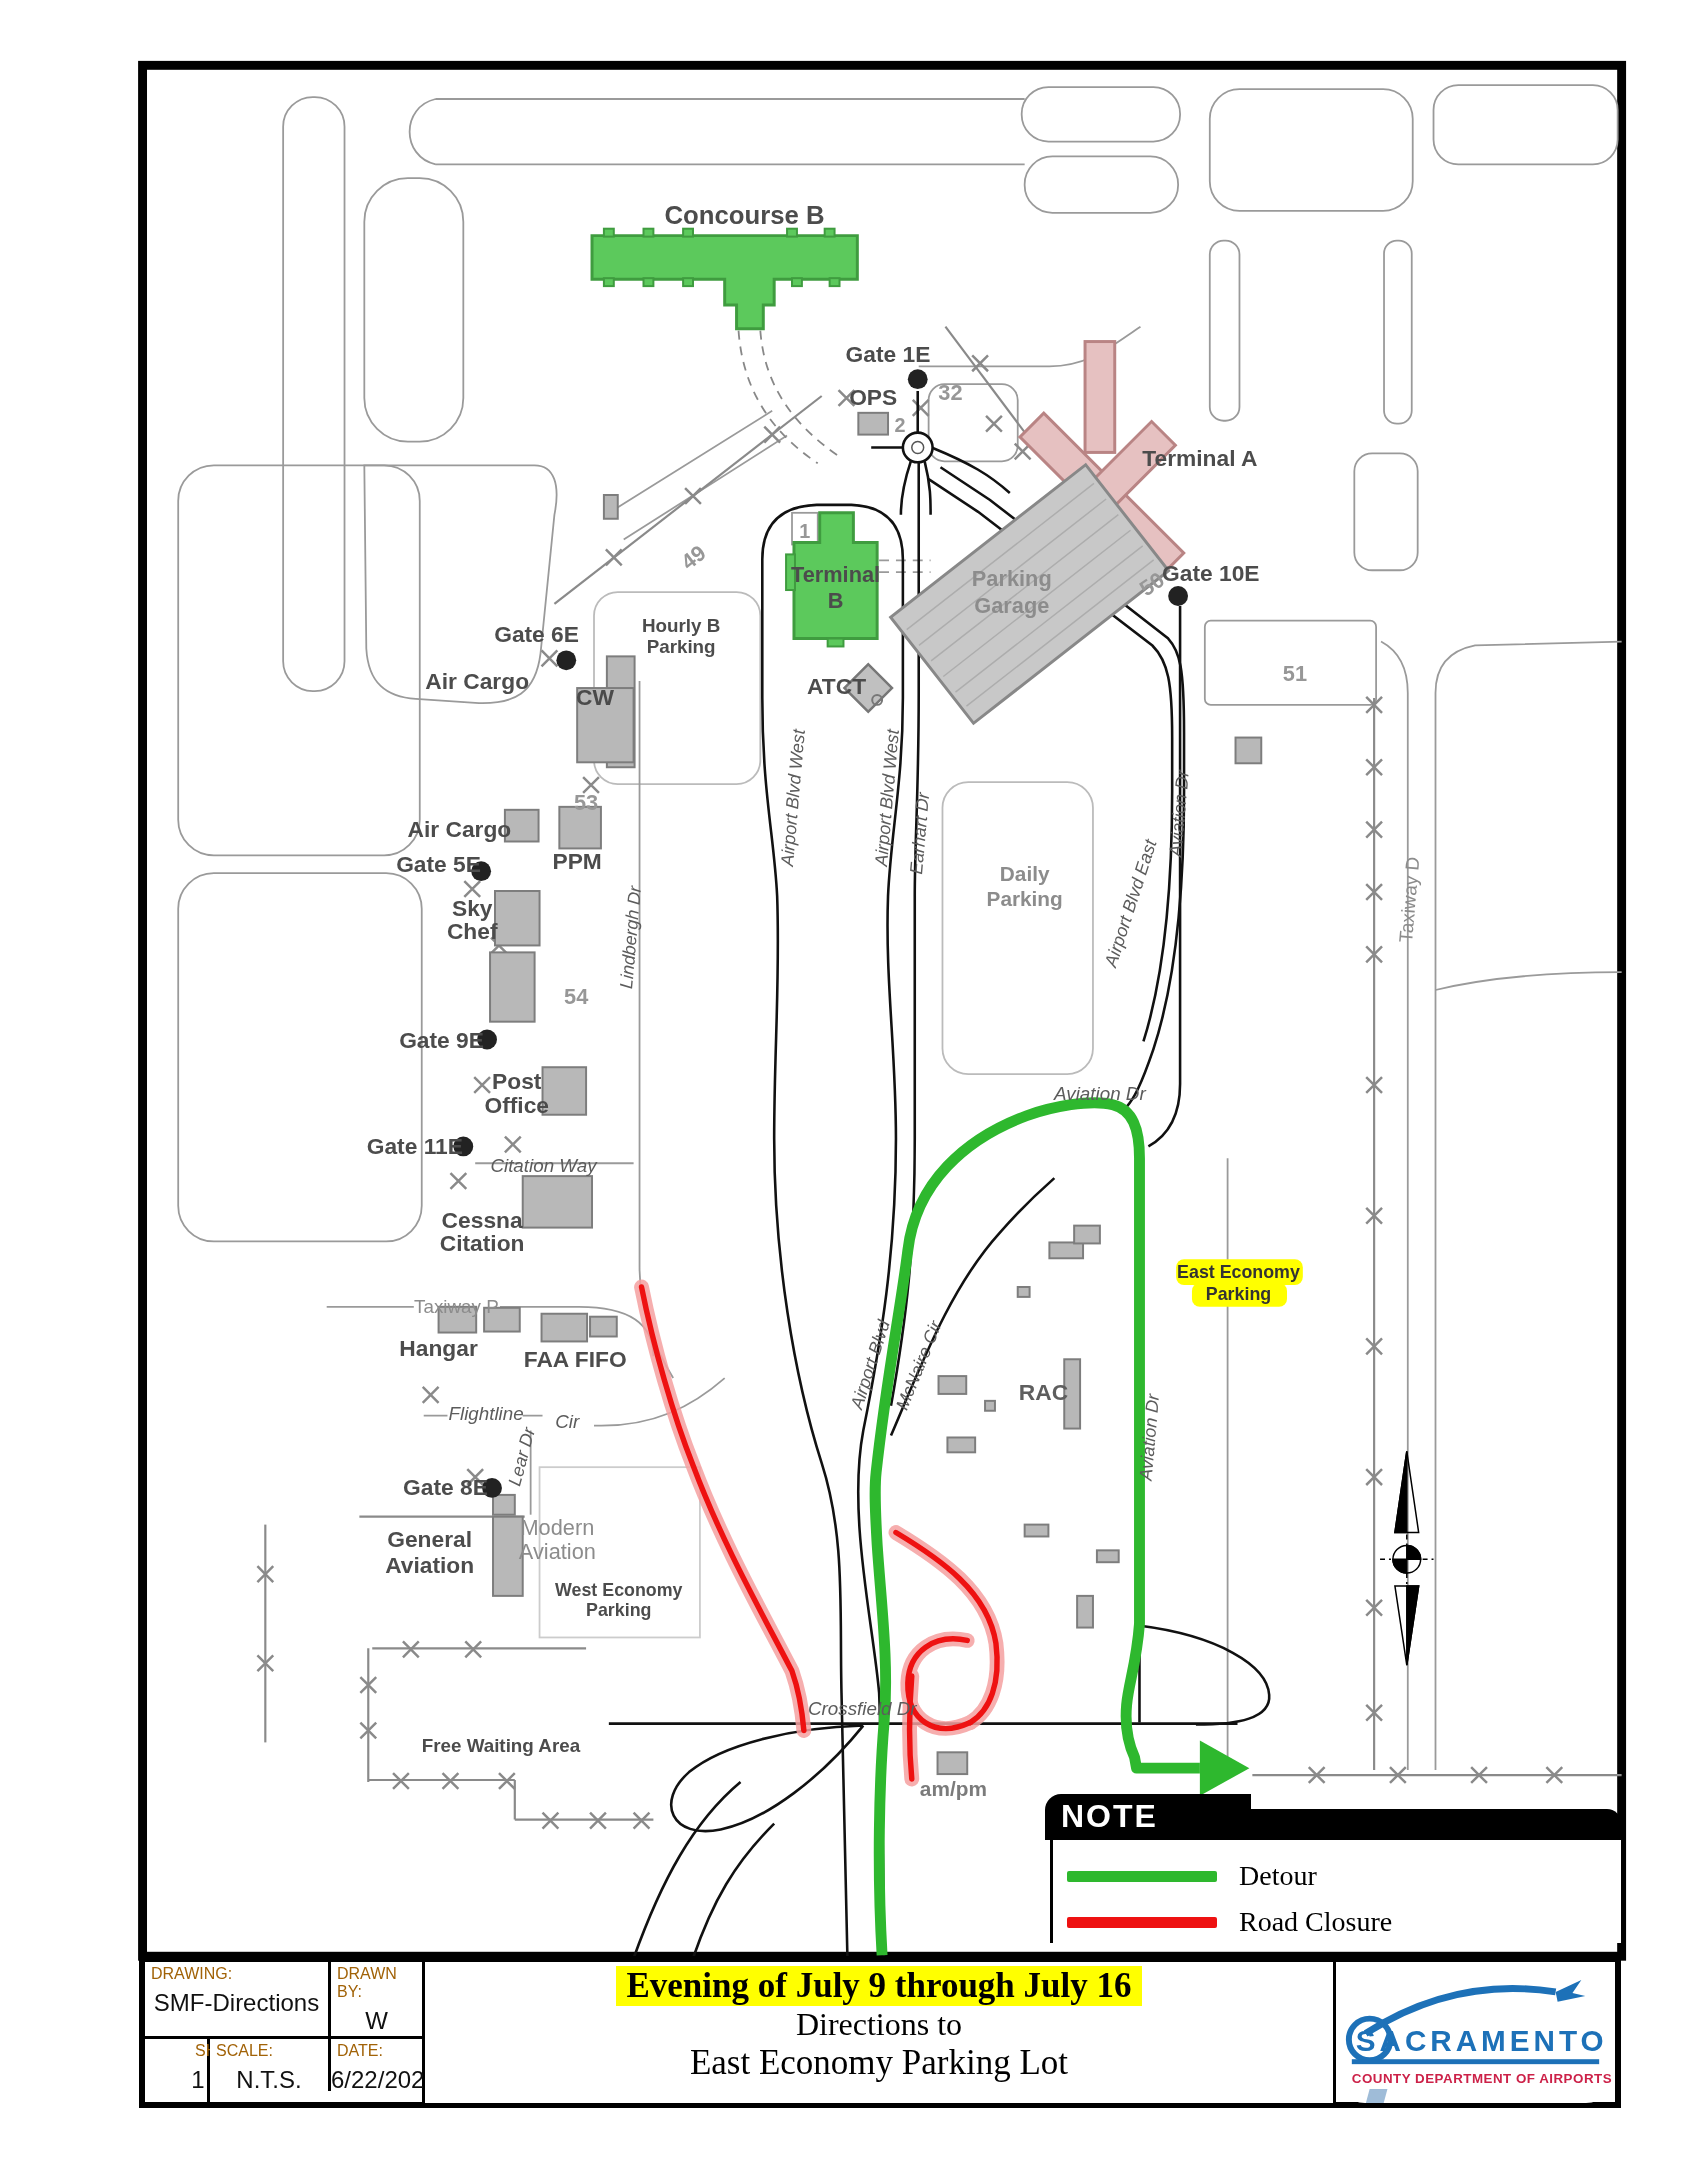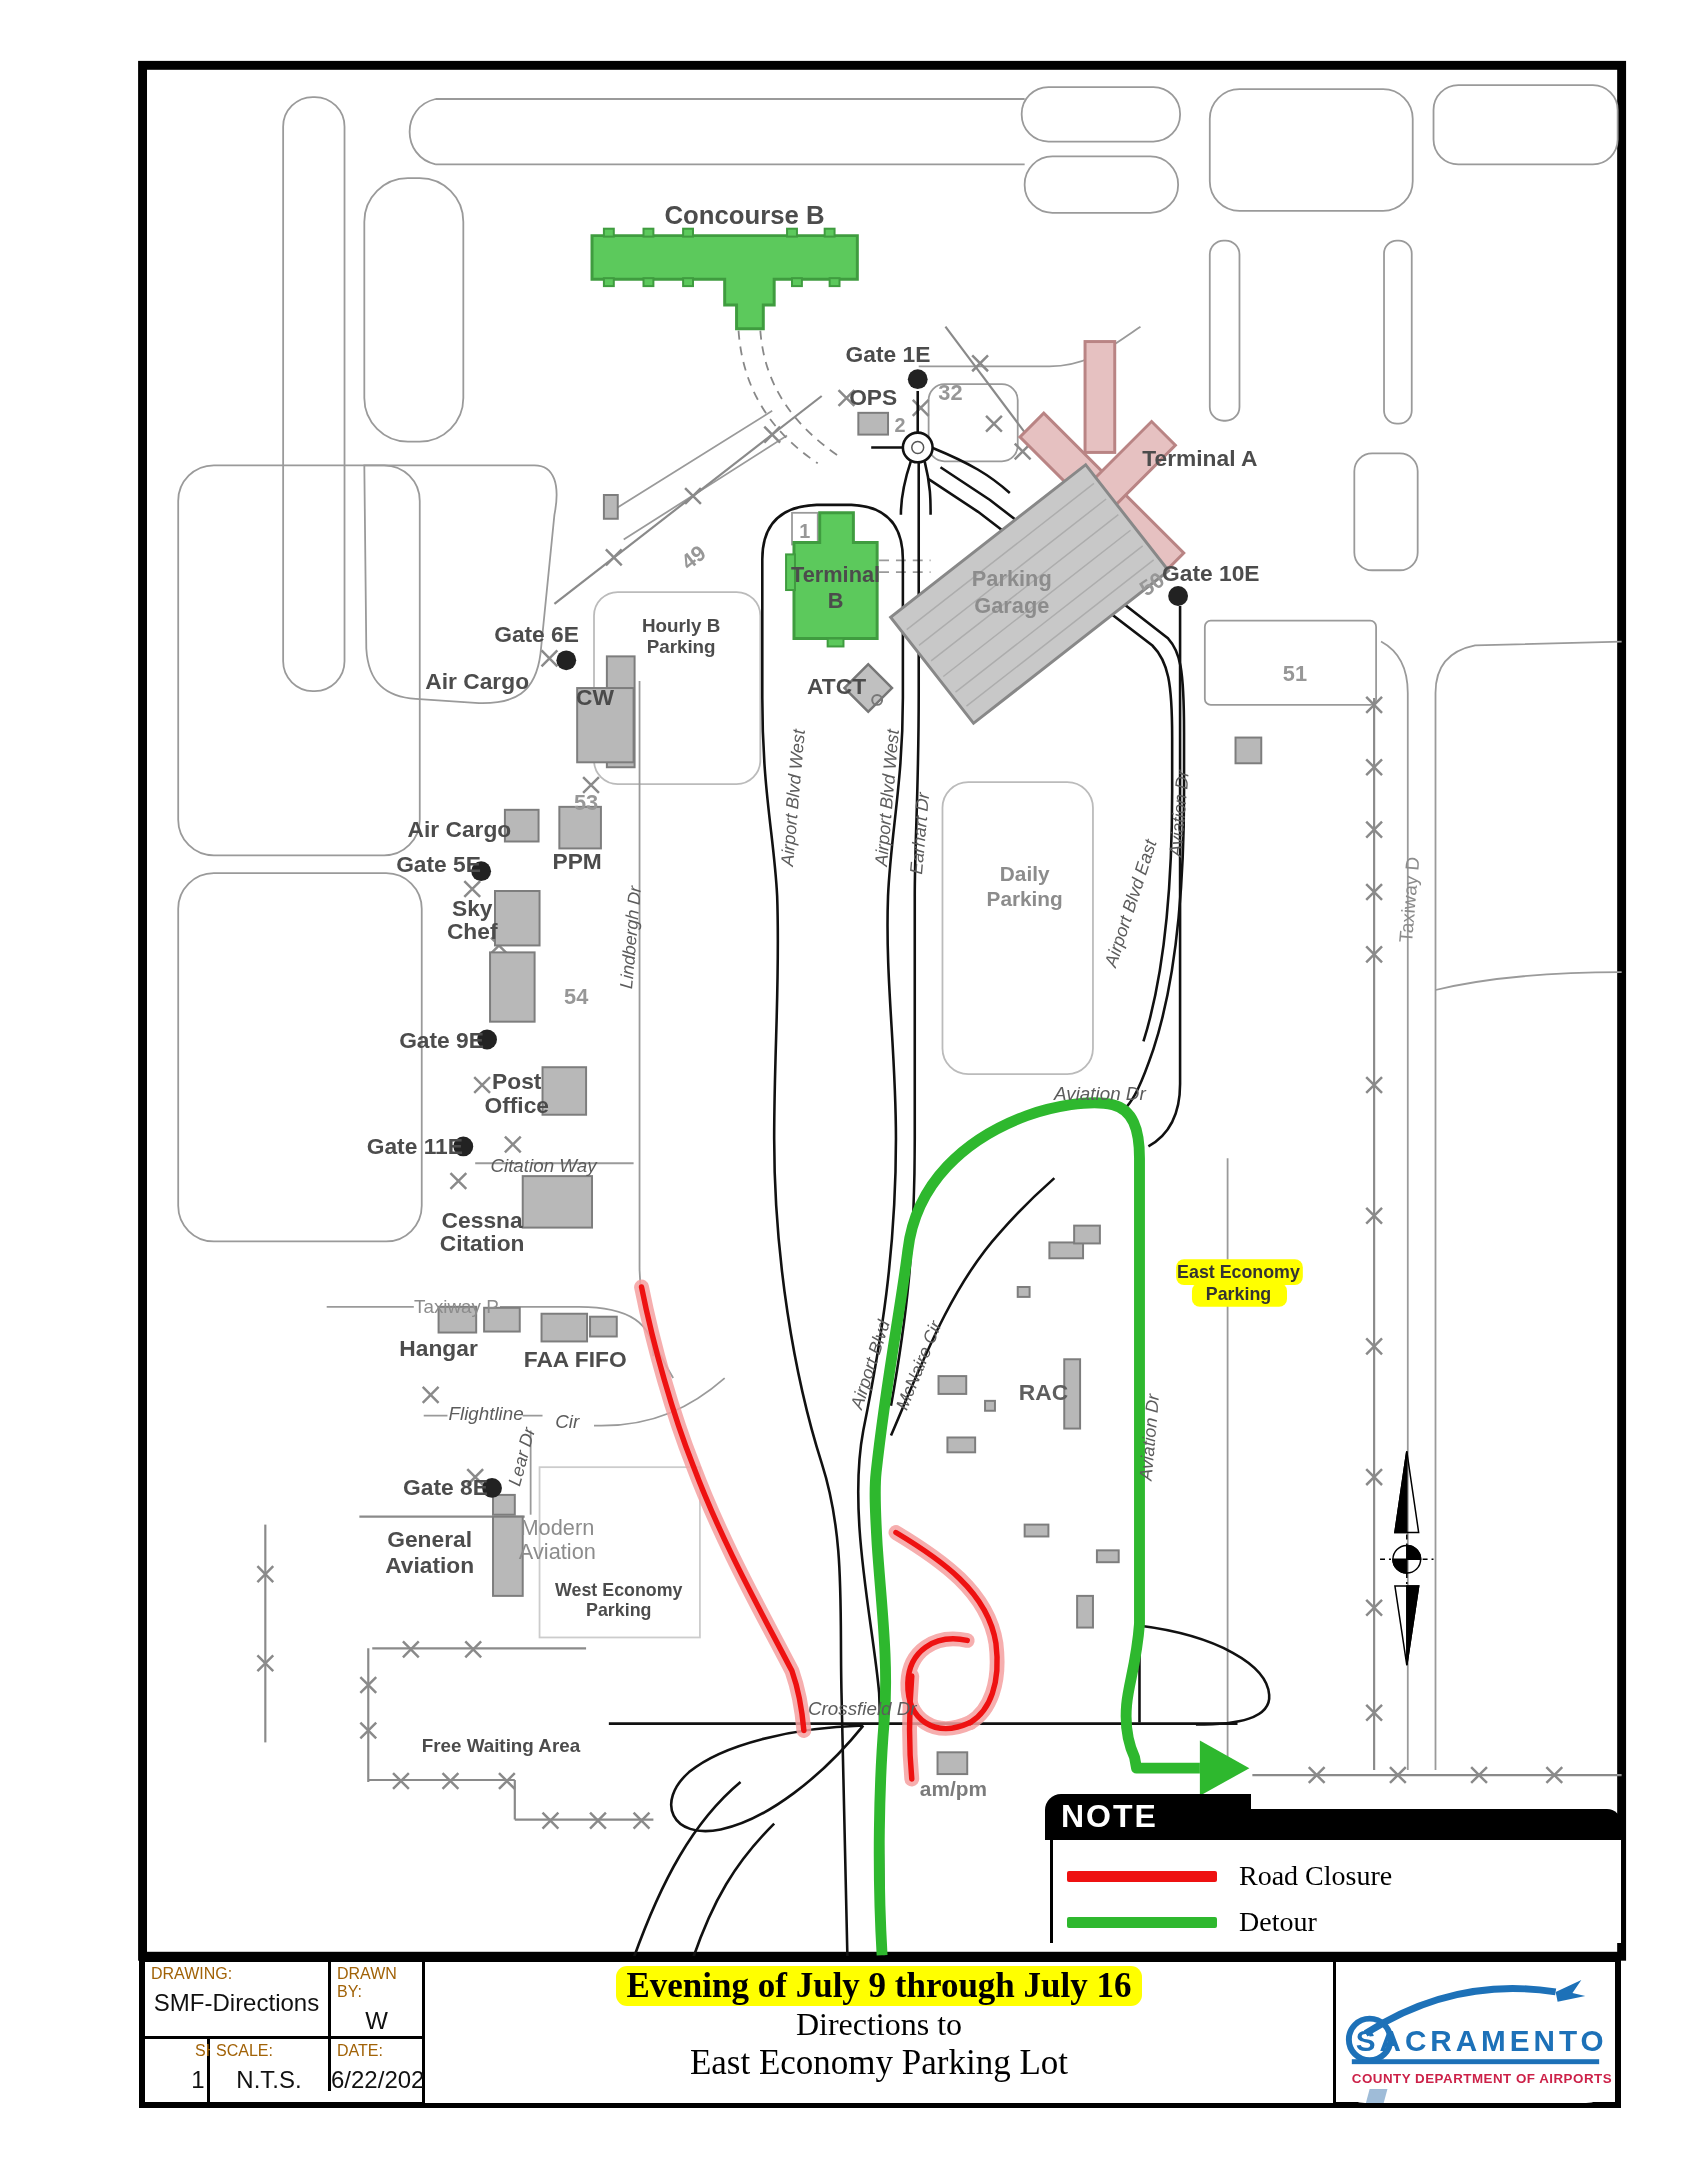--- a/index.html
+++ b/index.html
@@ -27,21 +27,21 @@
   .tb-cell{position:absolute;box-sizing:border-box;background:#fff;}
   .tb-lab{font-size:16px;color:#a16207;padding:3px 0 0 6px;}
   .tb-val{text-align:center;font-size:24px;color:#111;margin-top:6px;}
   .c-drawing{left:0;top:0;width:186px;height:77px;border-right:3px solid #000;border-bottom:3px solid #000;}
   .c-drawnby{left:186px;top:0;width:94px;height:77px;border-right:3px solid #000;border-bottom:3px solid #000;}
   .c-sheet{left:0;top:77px;width:65px;height:63px;border-right:3px solid #000;padding-left:44px;}
   .c-scale{left:65px;top:77px;width:121px;height:52px;border-right:3px solid #000;}
   .c-date{left:186px;top:77px;width:94px;height:63px;border-right:3px solid #000;}
   .c-title{left:280px;top:0;width:911px;height:141px;border-right:3px solid #000;text-align:center;font-family:"Liberation Serif",serif;}
   .c-logo{left:1191px;top:0;width:279px;height:141px;border-radius:29px;}
-  .t1{display:inline-block;background:#ffff00;font-weight:bold;font-size:35px;padding:0 10px;margin-top:4px;border-radius:11px;}
+  .t1{display:inline-block;background:#ffff00;font-weight:bold;font-size:35px;padding:0 10px;margin-top:4px;}
   .t2{font-size:32px;line-height:1.18;}
   .t3{font-size:35px;line-height:1.1;}
   .logo-sub{color:#cc2148;font-weight:bold;font-size:13.5px;letter-spacing:.5px;}
 </style>
 </head>
 <body>
 
 <div class="sheet">
 
 <svg width="1683" height="2178" viewBox="0 0 1700 2200">
@@ -350,26 +350,26 @@
   </g>
 </svg>
 
 
 <div class="note-box">
   <div class="note-tab"></div>
   <div class="note-strip"></div>
   <div class="note-title">NOTE</div>
   <div class="note-body">
     <div class="legend-row">
+      <span class="legend-line green"></span>
+      <span class="legend-label">Detour</span>
+    </div>
+    <div class="legend-row">
       <span class="legend-line red"></span>
       <span class="legend-label">Road Closure</span>
-    </div>
-    <div class="legend-row">
-      <span class="legend-line green"></span>
-      <span class="legend-label">Detour</span>
     </div>
   </div>
 </div>
 
 
 <div class="title-block">
   <div class="tb-cell c-drawing">
     <div class="tb-lab">DRAWING:</div>
     <div class="tb-val">SMF-Directions</div>
   </div>

